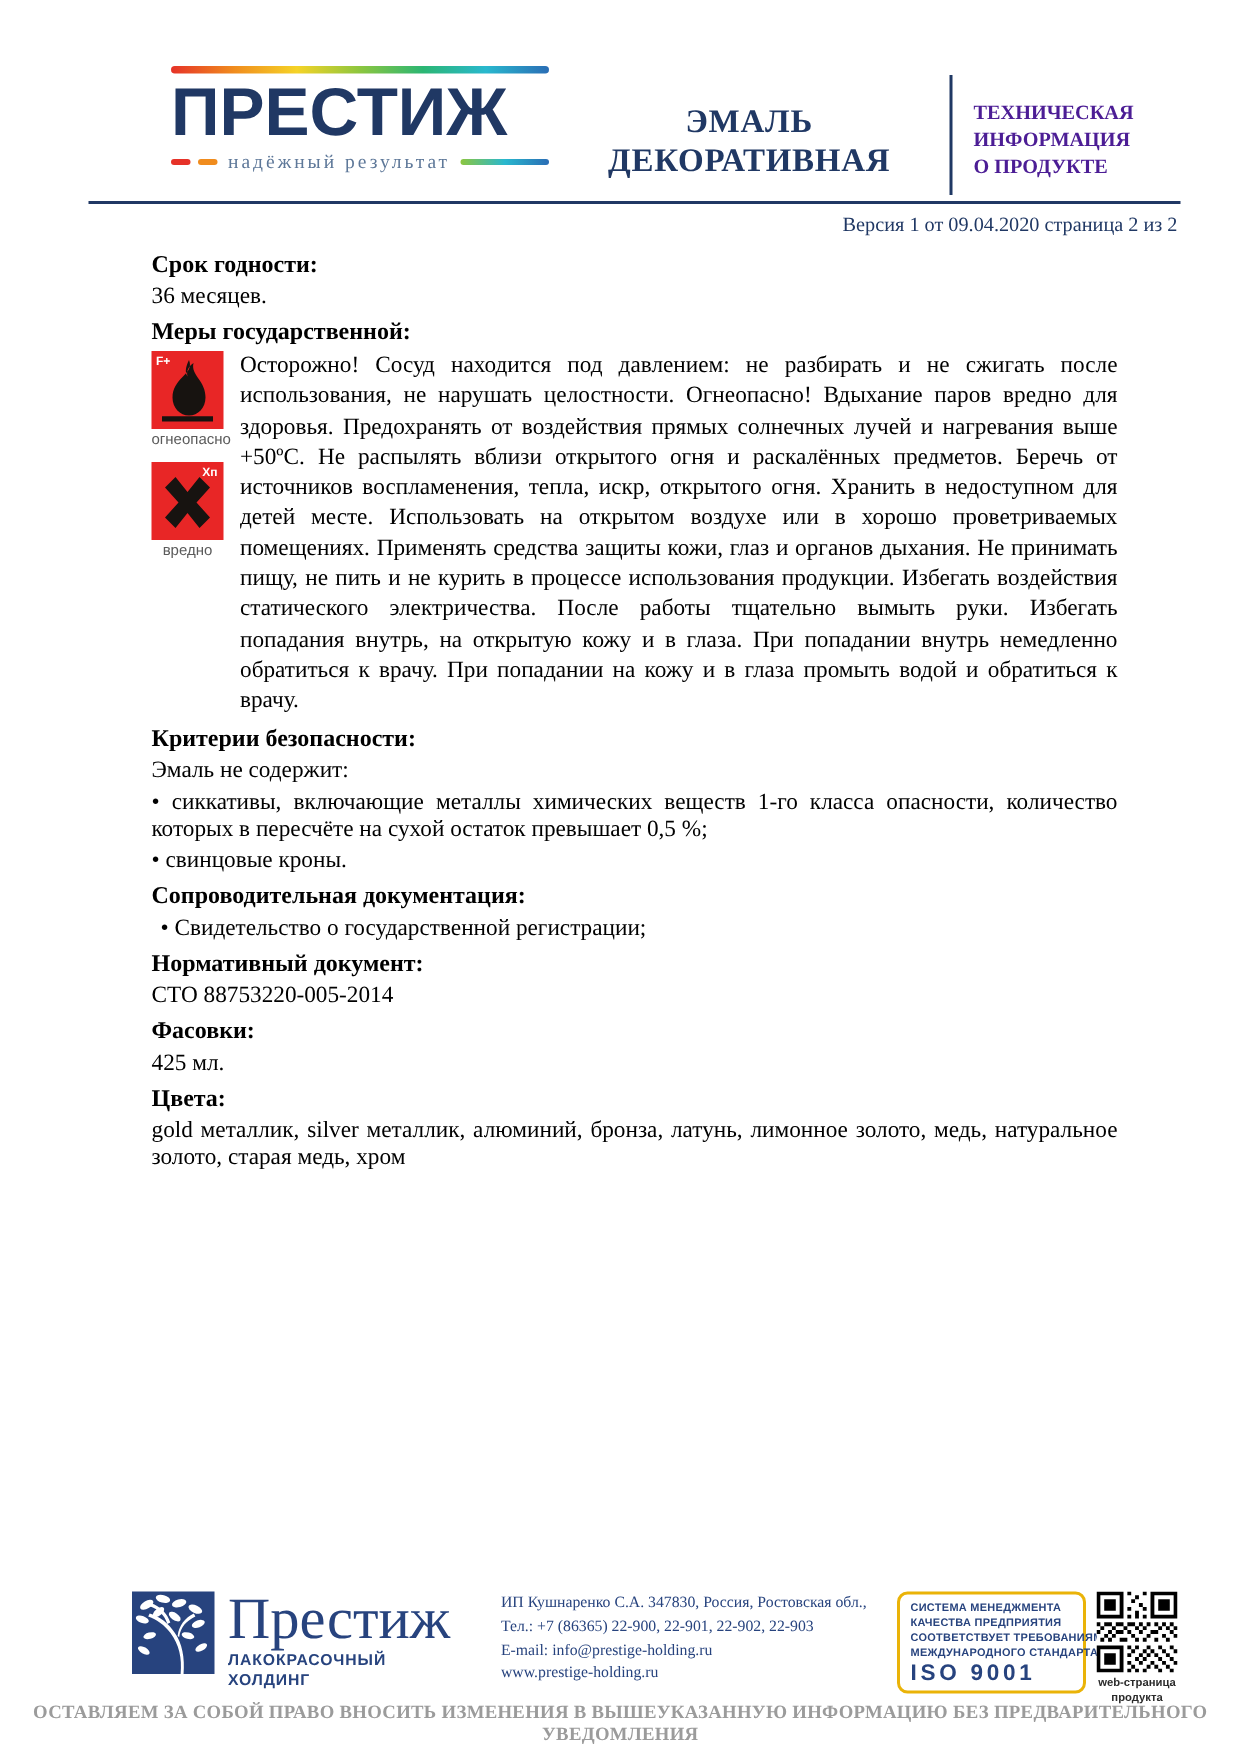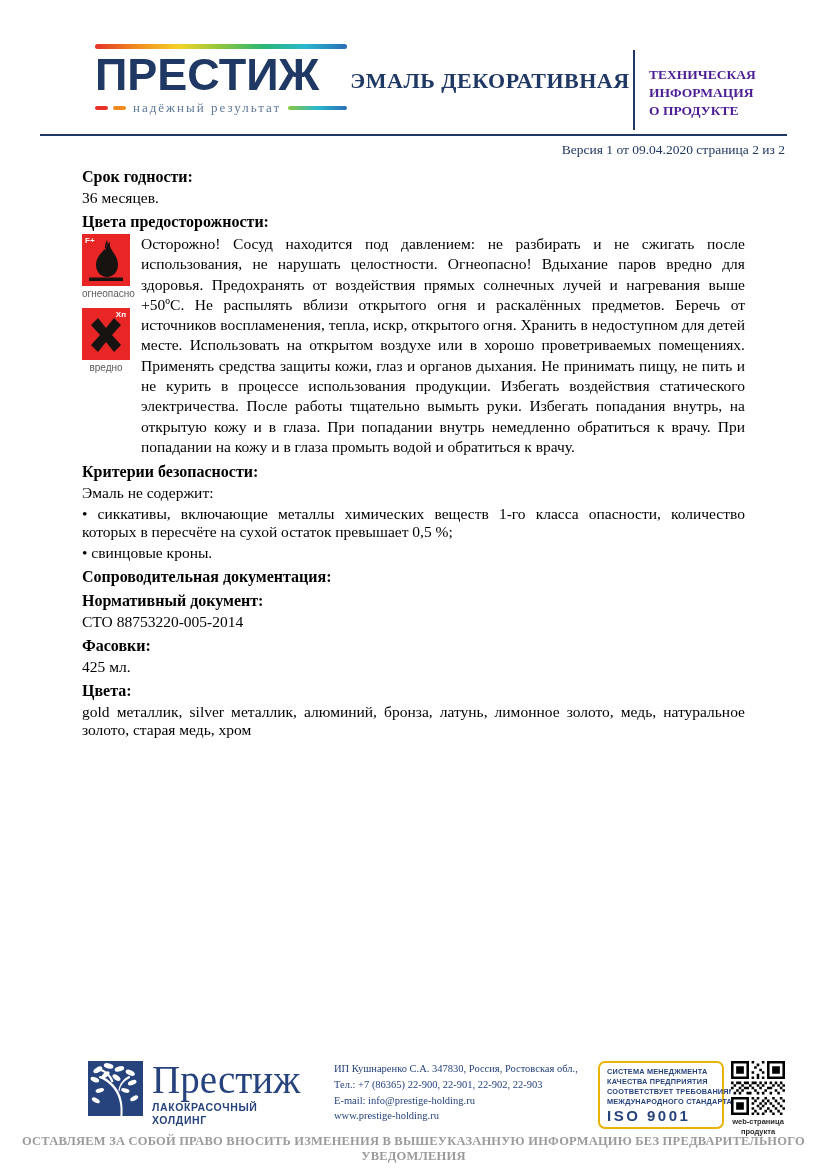--- a/index.html
+++ b/index.html
@@ -1,19 +1,19 @@
 <!DOCTYPE html>
 <html><head>
 <meta charset="utf-8">
 <style>
   * { margin:0; padding:0; box-sizing:border-box; }
   html,body { background:#fff; }
   .page {
     width:827px; height:1169px; position:relative; background:#fff;
-    font-family:"Liberation Serif", serif; color:#000; overflow:hidden;
+    font-family:"Liberation Serif", serif; color:#000; overflow:hidden;padding-left:19px;
   }
   
   .header { margin:44px 40px 0 40px; }
   .header-row { display:flex; align-items:flex-start; padding-left:55px; }
   .logo { width:252px; flex:none; }
   .logo-topbar { height:5px; border-radius:3px; margin-bottom:3px;
     background:linear-gradient(to right,#e63228,#f08c1e,#f5d327,#8cc63f,#2bb673,#29b8ce,#2a6db5); }
   .logo-brand { font-family:"Liberation Sans", sans-serif; font-weight:800;
     font-size:45px; line-height:1; color:#203864; letter-spacing:0px; }
   .logo-tagline-row { display:flex; align-items:center; margin-top:3px; }
@@ -99,21 +99,21 @@
     </div>
     <div class="header-rule"></div>
   </div>
   <div class="version-line">Версия 1 от 09.04.2020 страница 2 из 2</div>
 
   <div class="content">
 
     <div class="sec-h">Срок годности:</div>
     <p class="sec-p">36 месяцев.</p>
 
-    <div class="sec-h">Цвета предосторожности:</div>
+    <div class="sec-h">Меры государственной:</div>
     <div class="precautions">
       <div class="warn-col">
         <div class="warn-icon">
           <svg viewBox="0 0 48 52">
             <path d="M25 6c2 5-1 8-4 11-4 4-7 8-7 14 0 7 5 12 11 12s11-5 11-12c0-5-2-9-5-13-2-3-4-6-3-10-3 2-5 5-4 9-2-3-1-7 1-11z" fill="#171310"></path>
             <rect x="7" y="43.5" width="34" height="3.5" fill="#171310"></rect>
           </svg>
           <span class="warn-code code-left">F+</span>
         </div>
         <div class="warn-caption">огнеопасно</div>
@@ -127,20 +127,21 @@
       </div>
       <div class="warn-text">Осторожно! Сосуд находится под давлением: не разбирать и не сжигать после использования, не нарушать целостности. Огнеопасно! Вдыхание паров вредно для здоровья. Предохранять от воздействия прямых солнечных лучей и нагревания выше +50ºС. Не распылять вблизи открытого огня и раскалённых предметов. Беречь от источников воспламенения, тепла, искр, открытого огня. Хранить в недоступном для детей месте. Использовать на открытом воздухе или в хорошо проветриваемых помещениях. Применять средства защиты кожи, глаз и органов дыхания. Не принимать пищу, не пить и не курить в процессе использования продукции. Избегать воздействия статического электричества. После работы тщательно вымыть руки. Избегать попадания внутрь, на открытую кожу и в глаза. При попадании внутрь немедленно обратиться к врачу. При попадании на кожу и в глаза промыть водой и обратиться к врачу.</div>
     </div>
 
     <div class="sec-h">Критерии безопасности:</div>
     <p class="sec-p">Эмаль не содержит:</p>
     <p class="sec-p just">•   сиккативы, включающие металлы химических веществ 1-го класса опасности, количество которых в пересчёте на сухой остаток превышает 0,5 %;</p>
     <p class="sec-p">•  свинцовые кроны.</p>
 
     <div class="sec-h">Сопроводительная документация:</div>
+    <p class="sec-p bullet-pad">• Свидетельство о государственной регистрации;</p>
 
     <div class="sec-h">Нормативный документ:</div>
     <p class="sec-p">СТО 88753220-005-2014</p>
 
     <div class="sec-h">Фасовки:</div>
     <p class="sec-p">425 мл.</p>
 
     <div class="sec-h">Цвета:</div>
     <p class="sec-p just">gold металлик, silver металлик, алюминий, бронза, латунь, лимонное золото, медь, натуральное золото, старая медь, хром</p>
   </div>

